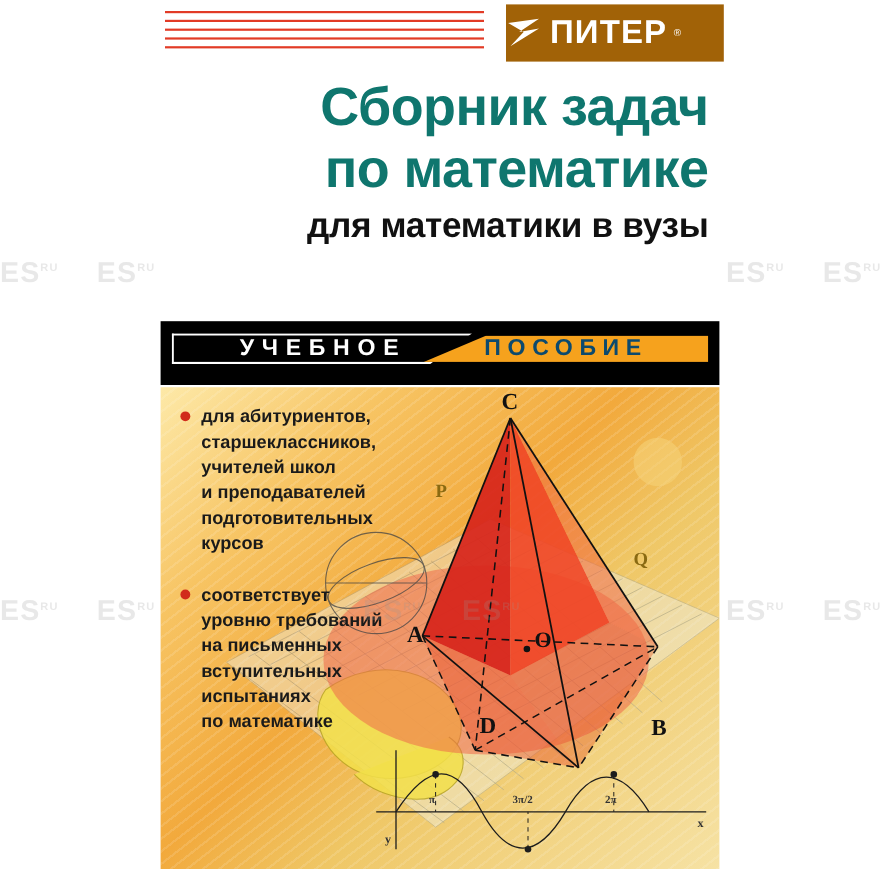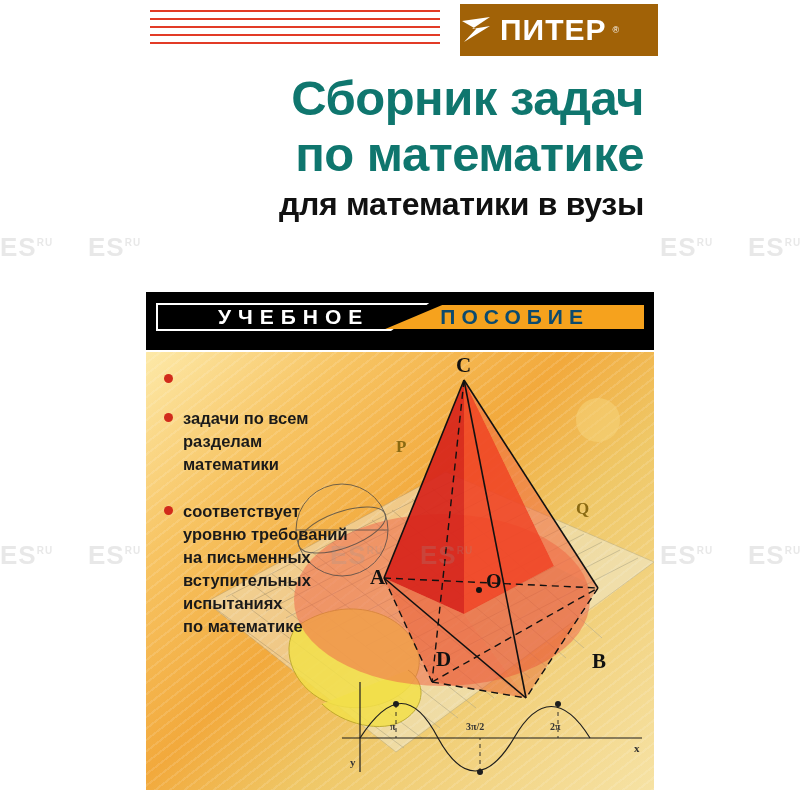--- a/index.html
+++ b/index.html
@@ -364,26 +364,26 @@
         <text x="488" y="400" font-size="11" fill="#333">x</text>
         <text x="244" y="378" font-size="10" fill="#333">π</text>
         <text x="320" y="378" font-size="10" fill="#333">3π/2</text>
         <text x="404" y="378" font-size="10" fill="#333">2π</text>
       </g>
     </svg>
 
     <div class="bullets">
       <div class="bullet-group">
         <span class="bullet-dot"></span>
-      </div>
-      <div class="bullet-group">
-        <span class="bullet-dot"></span>
-        <span class="bullet-text" style="white-space:pre-line">задачи по всем
-разделам
-математики</span>
+        <span class="bullet-text" style="white-space:pre-line">для абитуриентов,
+старшеклассников,
+учителей школ
+и преподавателей
+подготовительных
+курсов</span>
       </div>
       <div class="bullet-group">
         <span class="bullet-dot"></span>
         <span class="bullet-text" style="white-space:pre-line">соответствует
 уровню требований
 на письменных
 вступительных
 испытаниях
 по математике</span>
       </div>

